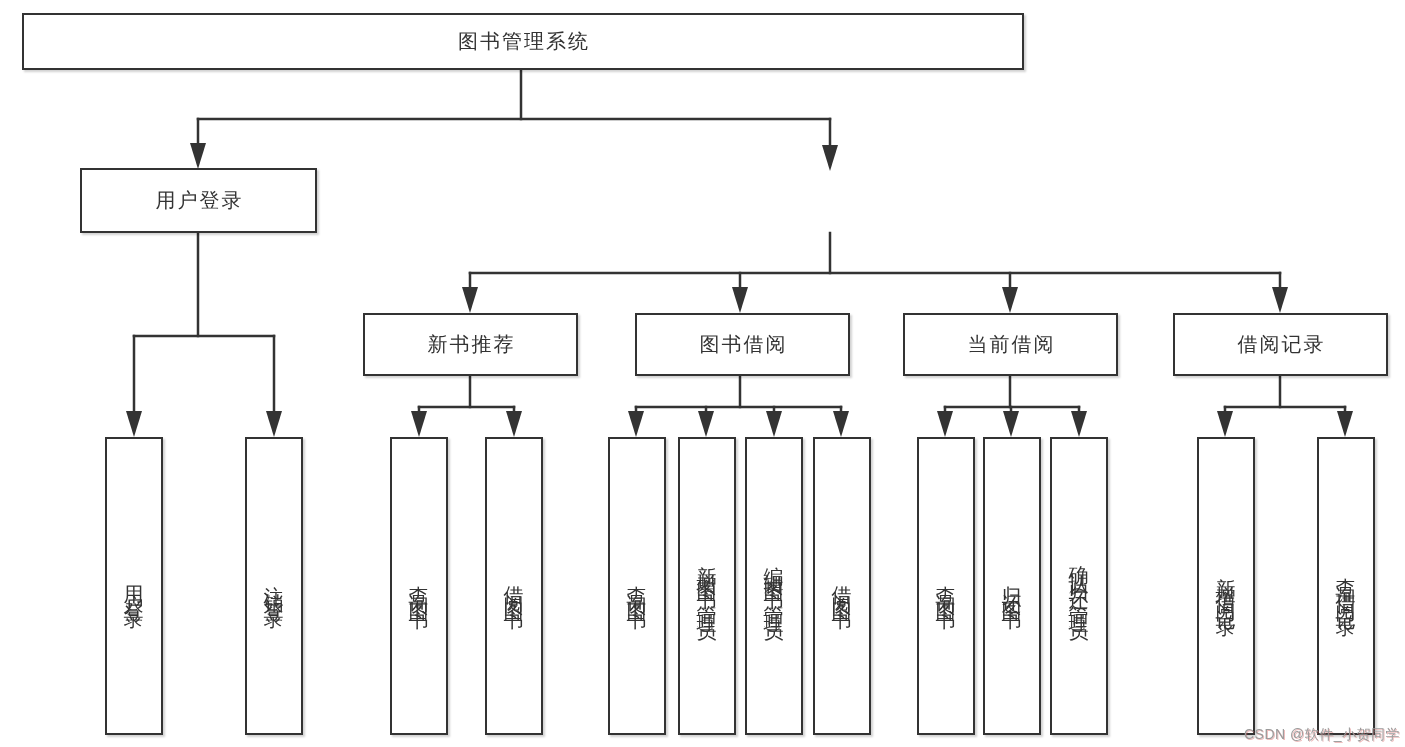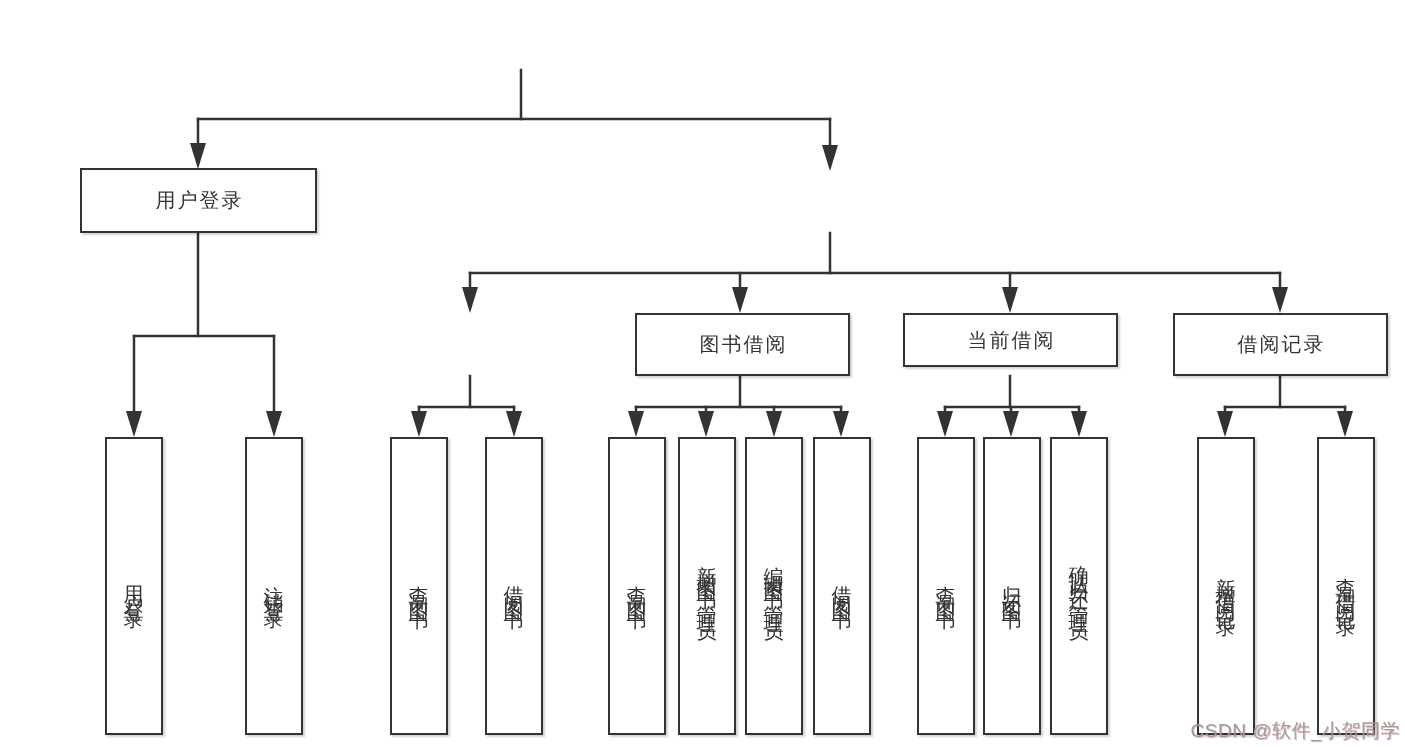--- a/index.html
+++ b/index.html
@@ -16,21 +16,21 @@
   }
   .node.h .lbl{
     font-size:20px;letter-spacing:2px;text-indent:2px;white-space:nowrap;
   }
   .node.v .lbl{
     writing-mode:vertical-rl;text-orientation:mixed;
     font-size:20px;letter-spacing:8px;line-height:1;
   }
   .watermark{
     position:absolute;right:5px;bottom:3px;
-    font-size:19px;letter-spacing:0.5px;color:#9b9b9b;
+    font-size:14px;letter-spacing:0.5px;color:#9b9b9b;
     text-shadow:1px 1px 0 rgba(217,106,106,0.45);
     white-space:nowrap;
   }
 </style>
 </head>
 <body>
 
 <div class="stage">
 
   <svg class="wires" viewBox="0 0 1405 747" xmlns="http://www.w3.org/2000/svg">
@@ -92,29 +92,35 @@
       <polygon points="766,411 782,411 774,437"></polygon>
       <polygon points="833,411 849,411 841,437"></polygon>
       <polygon points="937,411 953,411 945,437"></polygon>
       <polygon points="1003,411 1019,411 1011,437"></polygon>
       <polygon points="1071,411 1087,411 1079,437"></polygon>
       <polygon points="1217,411 1233,411 1225,437"></polygon>
       <polygon points="1337,411 1353,411 1345,437"></polygon>
     </g>
   </svg>
 
+  <div class="node h" style="left:22px;top:13px;width:1002px;height:57px">
+    <span class="lbl">图书管理系统</span>
+  </div>
 
   <div class="node h" style="left:80px;top:168px;width:237px;height:65px">
     <span class="lbl">用户登录</span>
   </div>
 
+  <div class="node h" style="left:363px;top:313px;width:215px;height:63px">
+    <span class="lbl">新书推荐</span>
+  </div>
   <div class="node h" style="left:635px;top:313px;width:215px;height:63px">
     <span class="lbl">图书借阅</span>
   </div>
-  <div class="node h" style="left:903px;top:313px;width:215px;height:54px">
+  <div class="node h" style="left:903px;top:313px;width:215px;height:63px">
     <span class="lbl">当前借阅</span>
   </div>
   <div class="node h" style="left:1173px;top:313px;width:215px;height:63px">
     <span class="lbl">借阅记录</span>
   </div>
 
   <div class="node v" style="left:105px;top:437px;width:58px;height:298px">
     <span class="lbl">用户登录</span>
   </div>
   <div class="node v" style="left:245px;top:437px;width:58px;height:298px">

